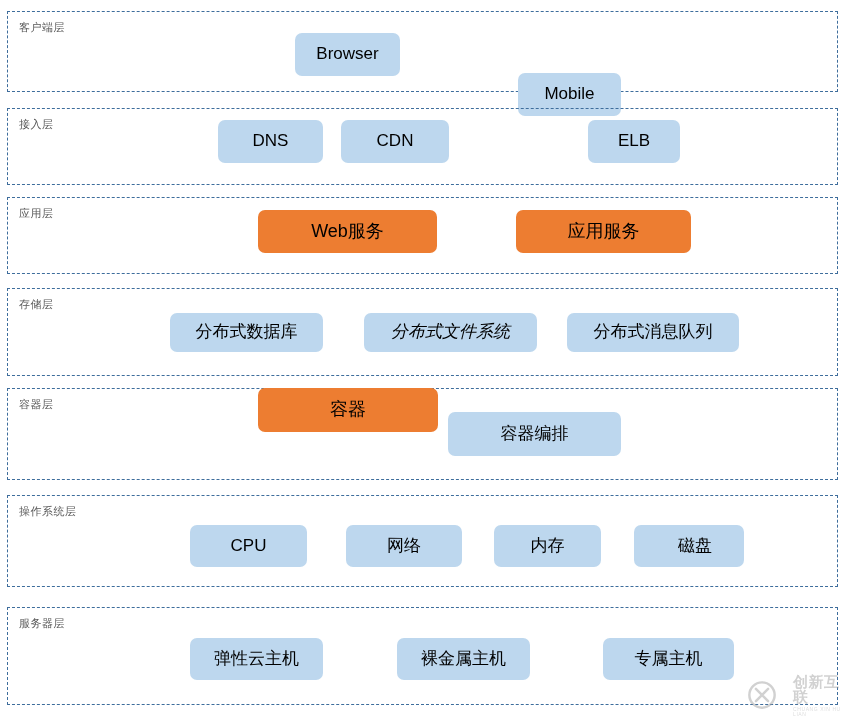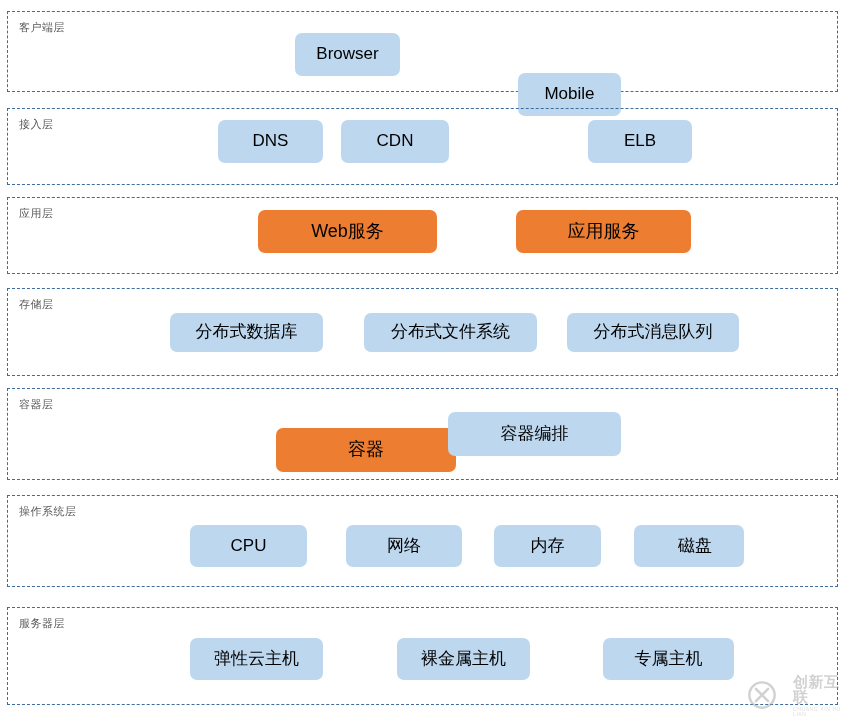--- a/index.html
+++ b/index.html
@@ -104,36 +104,36 @@
     <div class="layer" style="top: 11px; height: 81px;">
       <div class="layer-label">客户端层</div>
     </div>
     <div class="node blue" style="left: 295px; top: 33px; width: 105px; height: 43px;">Browser</div>
     <div class="node blue" style="left: 518px; top: 33px; width: 103px; height: 43px; margin-top: 40px;">Mobile</div>
     <div class="layer" style="top: 108px; height: 77px;">
       <div class="layer-label">接入层</div>
     </div>
     <div class="node blue" style="left: 218px; top: 120px; width: 105px; height: 43px;">DNS</div>
     <div class="node blue" style="left: 341px; top: 120px; width: 108px; height: 43px;">CDN</div>
-    <div class="node blue" style="left: 588px; top: 120px; width: 104px; height: 43px;">ELB</div>
+    <div class="node blue" style="left: 588px; top: 120px; width: 92px; height: 43px;">ELB</div>
     <div class="layer" style="top: 197px; height: 77px;">
       <div class="layer-label">应用层</div>
     </div>
     <div class="node orange" style="left: 258px; top: 210px; width: 179px; height: 43px;">Web服务</div>
     <div class="node orange" style="left: 516px; top: 210px; width: 175px; height: 43px;">应用服务</div>
     <div class="layer" style="top: 288px; height: 88px;">
       <div class="layer-label">存储层</div>
     </div>
     <div class="node blue" style="left: 170px; top: 313px; width: 153px; height: 39px;">分布式数据库</div>
-    <div class="node blue" style="left: 364px; top: 313px; width: 173px; height: 39px;">分布式文件系统</div>
+    <div class="node blue" style="left: 364px; top: 313px; width: 173px; height: 39px; font-style: italic;">分布式文件系统</div>
     <div class="node blue" style="left: 567px; top: 313px; width: 172px; height: 39px;">分布式消息队列</div>
     <div class="layer" style="top: 388px; height: 92px;">
       <div class="layer-label">容器层</div>
     </div>
-    <div class="node orange" style="left: 258px; top: 428px; width: 180px; height: 44px; margin-left: 18px;">容器</div>
+    <div class="node orange" style="left: 258px; top: 388px; width: 180px; height: 44px;">容器</div>
     <div class="node blue" style="left: 448px; top: 412px; width: 173px; height: 44px;">容器编排</div>
     <div class="layer" style="top: 495px; height: 92px;">
       <div class="layer-label">操作系统层</div>
     </div>
     <div class="node blue" style="left: 190px; top: 525px; width: 117px; height: 42px;">CPU</div>
     <div class="node blue" style="left: 346px; top: 525px; width: 116px; height: 42px;">网络</div>
     <div class="node blue" style="left: 494px; top: 525px; width: 107px; height: 42px;">内存</div>
     <div class="node blue" style="left: 634px; top: 525px; width: 110px; height: 42px; padding-left: 12px;">磁盘</div>
     <div class="layer" style="top: 607px; height: 98px;">
       <div class="layer-label">服务器层</div>

